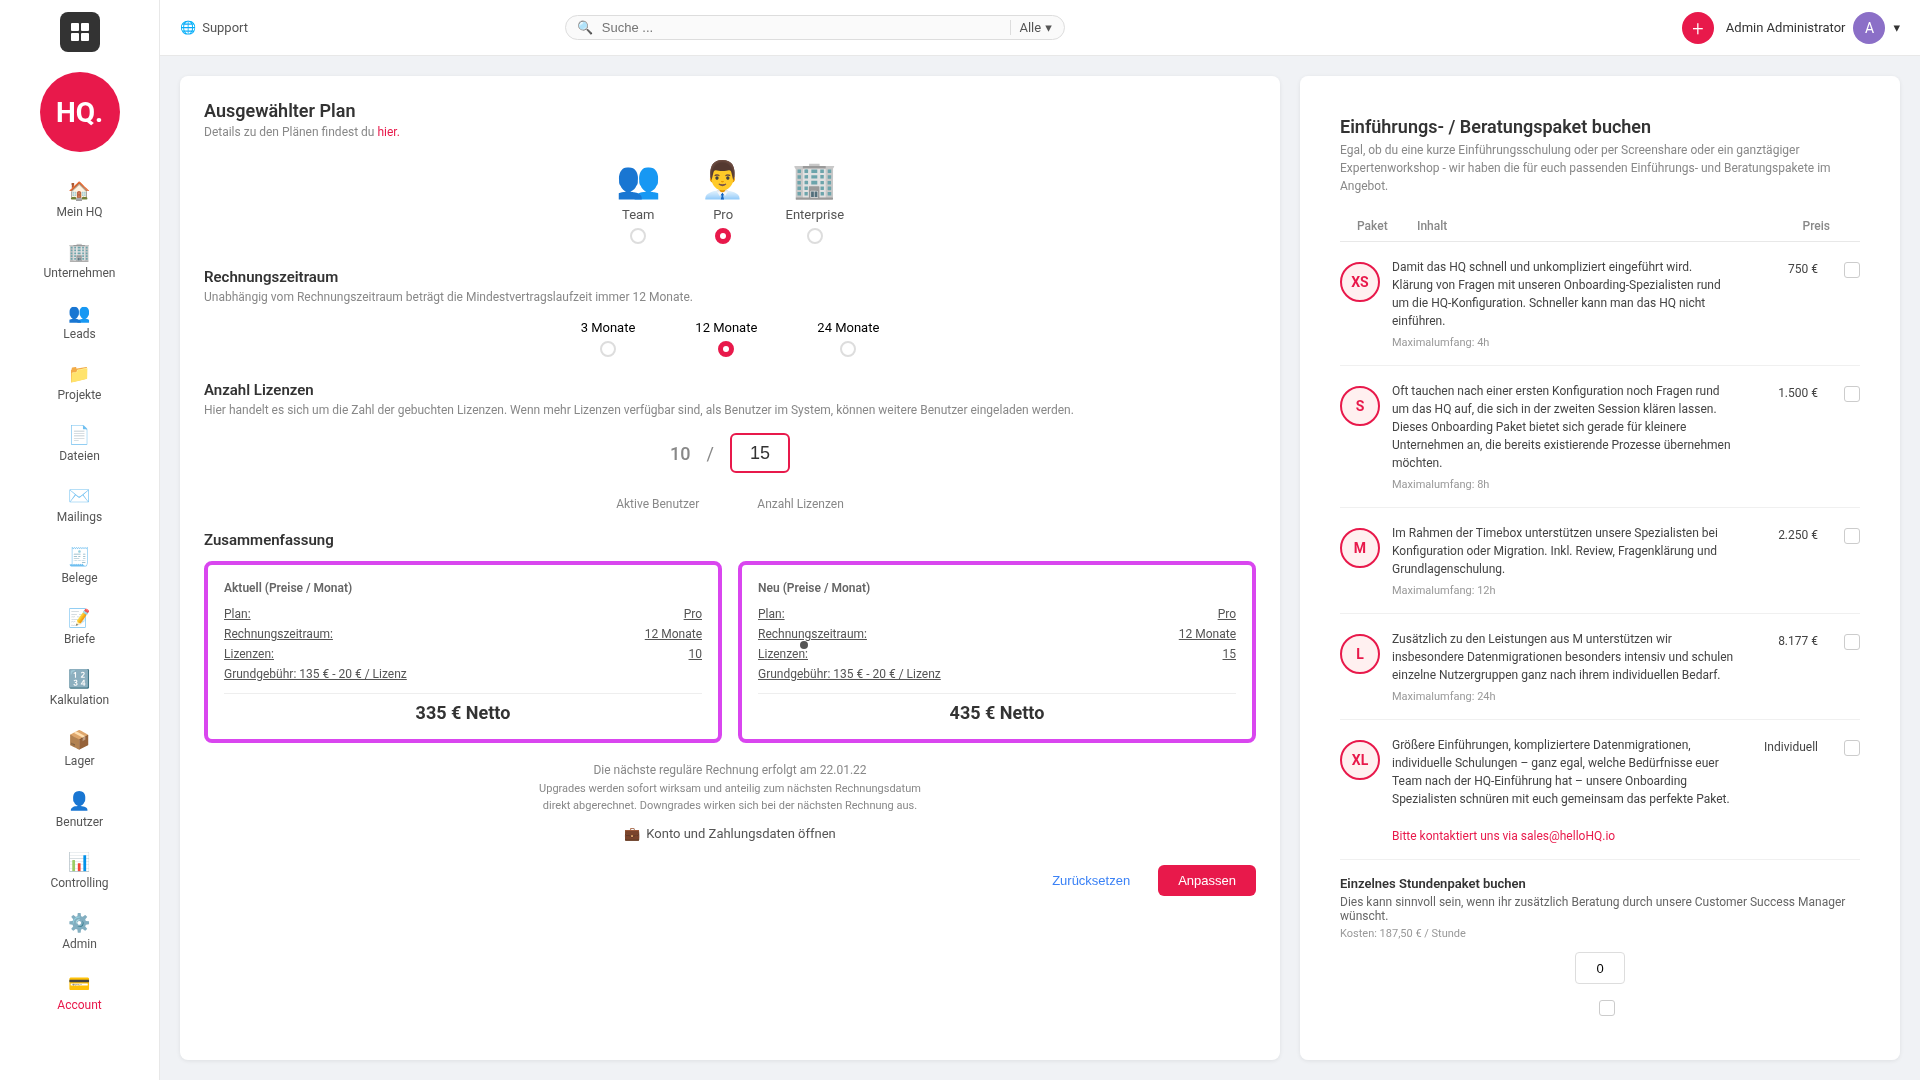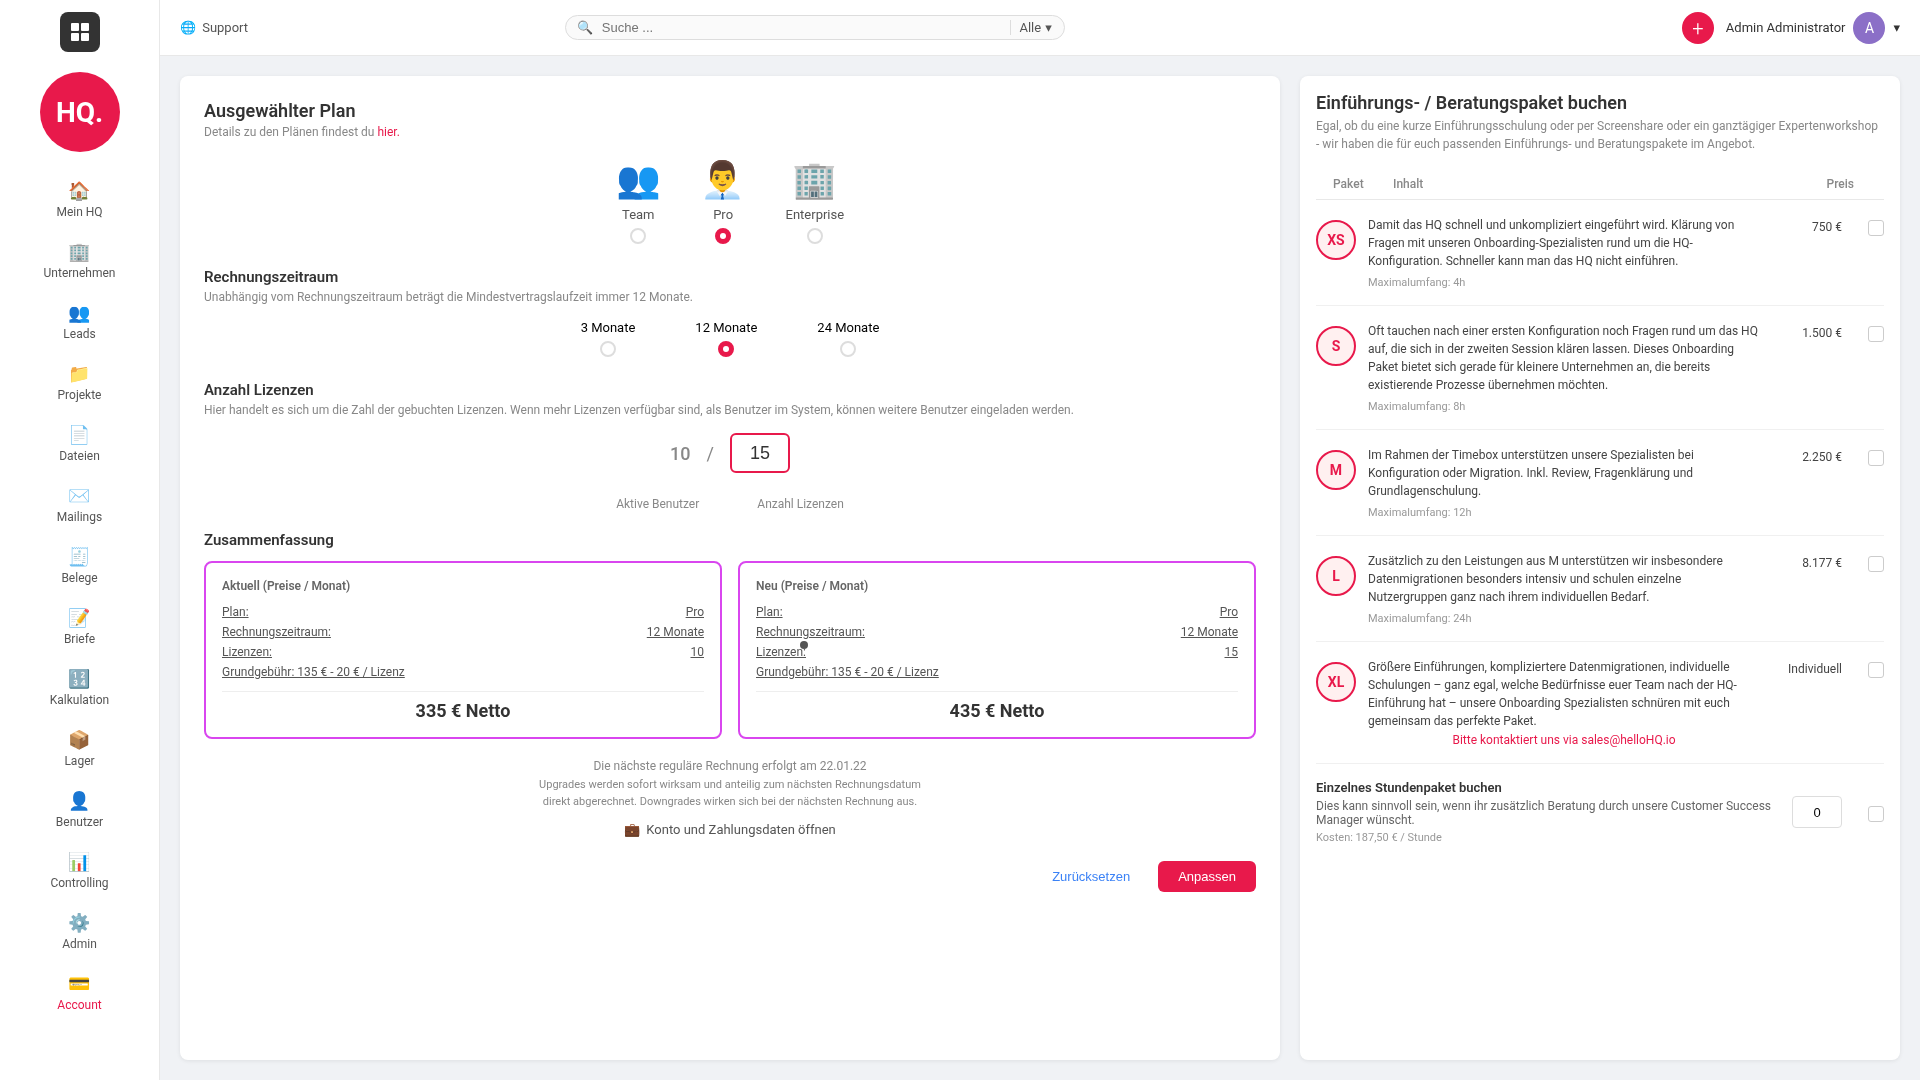--- a/index.html
+++ b/index.html
@@ -59,36 +59,36 @@
     .license-count { font-size: 18px; font-weight: 500; color: #888; }
     .license-divider { font-size: 18px; color: #888; }
     .license-input { width: 60px; height: 40px; border: 2px solid #e8194b; border-radius: 6px; text-align: center; font-size: 18px; font-weight: 500; color: #333; outline: none; }
     .license-labels { display: flex; gap: 16px; justify-content: center; font-size: 12px; color: #888; }
     .license-labels span { display: inline-block; }
     .license-labels .active-label { margin-right: 18px; }
 
     
     .summary-title { font-size: 15px; font-weight: 600; margin-bottom: 12px; }
     .summary-boxes { display: flex; gap: 16px; }
-    .summary-box { flex: 1; border: 2px solid #d946ef; border-radius: 8px; padding: 16px; }
+    .summary-box { flex: 1; border: 4px solid #d946ef; border-radius: 8px; padding: 16px; }
     .summary-box-title { font-size: 12px; font-weight: 600; color: #666; margin-bottom: 12px; }
     .summary-row { display: flex; justify-content: space-between; font-size: 12px; color: #555; margin-bottom: 6px; text-decoration: underline; }
     .summary-total { font-size: 18px; font-weight: 700; color: #333; text-align: center; margin-top: 12px; padding-top: 8px; border-top: 1px solid #eee; }
 
     
     .panel-footer { margin-top: 20px; text-align: center; }
     .footer-note { font-size: 12px; color: #888; margin-bottom: 4px; }
     .footer-warning { font-size: 11px; color: #888; max-width: 400px; margin: 0 auto 12px; line-height: 1.5; }
     .konto-link { display: flex; align-items: center; justify-content: center; gap: 6px; font-size: 13px; color: #555; cursor: pointer; margin-bottom: 16px; }
     .footer-actions { display: flex; justify-content: flex-end; gap: 12px; padding-top: 8px; }
     .btn-reset { background: transparent; border: none; cursor: pointer; font-size: 13px; color: #3b82f6; padding: 8px 16px; }
     .btn-primary { background: #e8194b; color: #fff; border: none; border-radius: 6px; padding: 8px 20px; font-size: 13px; cursor: pointer; font-weight: 500; }
 
     
-    .right-panel { width: 600px; background: #fff; border-radius: 8px; padding: 16px; box-shadow: 0 1px 4px rgba(0,0,0,0.08); overflow-y: auto; flex-shrink: 0; }
+    .right-panel { width: 600px; background: #fff; border-radius: 8px; padding: 40px; box-shadow: 0 1px 4px rgba(0,0,0,0.08); overflow-y: auto; flex-shrink: 0; }
     .right-panel-title { font-size: 18px; font-weight: 600; margin-bottom: 4px; }
     .right-panel-subtitle { font-size: 12px; color: #888; margin-bottom: 16px; line-height: 1.5; }
     .pkg-header { display: flex; padding: 8px 0; border-bottom: 1px solid #e8e8e8; font-size: 12px; color: #888; font-weight: 500; }
     .pkg-header-paket { width: 60px; }
     .pkg-header-inhalt { flex: 1; }
     .pkg-header-preis { width: 80px; text-align: right; }
     .pkg-header-check { width: 30px; }
 
     .pkg-row { display: flex; align-items: flex-start; padding: 16px 0; border-bottom: 1px solid #f0f0f0; gap: 12px; }
     .pkg-badge { width: 40px; height: 40px; border-radius: 50%; display: flex; align-items: center; justify-content: center; font-weight: 700; font-size: 14px; flex-shrink: 0; margin-top: 4px; }
@@ -102,21 +102,21 @@
     .pkg-maxumfang { font-size: 11px; color: #999; margin-top: 6px; }
     .pkg-price { width: 70px; text-align: right; font-size: 12px; color: #444; flex-shrink: 0; padding-top: 4px; }
     .pkg-check { width: 30px; display: flex; align-items: flex-start; justify-content: flex-end; padding-top: 4px; }
     .checkbox { width: 16px; height: 16px; border: 1.5px solid #ccc; border-radius: 3px; cursor: pointer; flex-shrink: 0; }
 
     
     .pkg-individual { display: flex; align-items: flex-start; padding: 16px 0; border-bottom: 1px solid #f0f0f0; gap: 12px; }
     .individual-link { color: #e8194b; font-size: 12px; text-decoration: none; }
 
     
-    .stunden-row { display: flex; align-items: center; padding: 16px 0; gap: 12px; }
+    .stunden-row { display: flex; align-items: center; padding: 16px 0; gap: 12px; flex-direction: column; }
     .stunden-title { font-size: 13px; font-weight: 600; }
     .stunden-desc { font-size: 12px; color: #666; margin-top: 4px; }
     .stunden-kosten { font-size: 11px; color: #999; margin-top: 4px; }
     .stunden-input { width: 50px; height: 32px; border: 1.5px solid #ddd; border-radius: 4px; text-align: center; font-size: 13px; outline: none; }
 
     
     .cursor-dot { position: fixed; width: 8px; height: 8px; background: #555; border-radius: 50%; pointer-events: none; z-index: 9999; }
   </style>
 </head>
 <body>
@@ -391,21 +391,21 @@
         <div class="pkg-price">8.177 €</div>
         <div class="pkg-check">
             <div class="checkbox"></div>
           </div>
       </div>
 
       <div class="pkg-individual">
         <div class="pkg-badge xl">XL</div>
         <div class="pkg-content">
           <div class="pkg-desc">Größere Einführungen, kompliziertere Datenmigrationen, individuelle Schulungen – ganz egal, welche Bedürfnisse euer Team nach der HQ-Einführung hat – unsere Onboarding Spezialisten schnüren mit euch gemeinsam das perfekte Paket.</div>
-          <div style="margin-top:2px;text-align:center;"><a href="#" class="individual-link">Bitte kontaktiert uns via sales@helloHQ.io</a></div>
+          <div style="margin-top:20px;"><a href="#" class="individual-link">Bitte kontaktiert uns via sales@helloHQ.io</a></div>
         </div>
         <div class="pkg-price">Individuell</div>
         <div class="pkg-check">
             <div class="checkbox"></div>
           </div>
       </div>
 
       <div class="stunden-row">
         <div style="flex:1;">
           <div class="stunden-title">Einzelnes Stundenpaket buchen</div>

